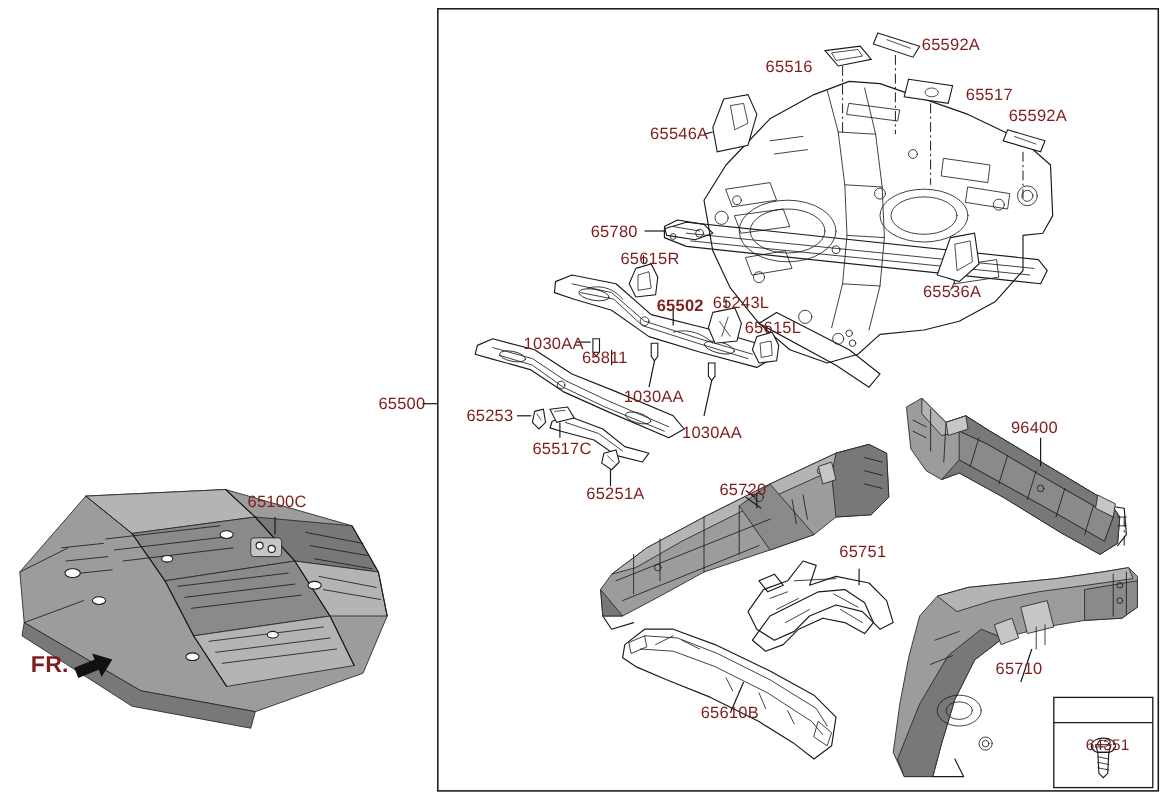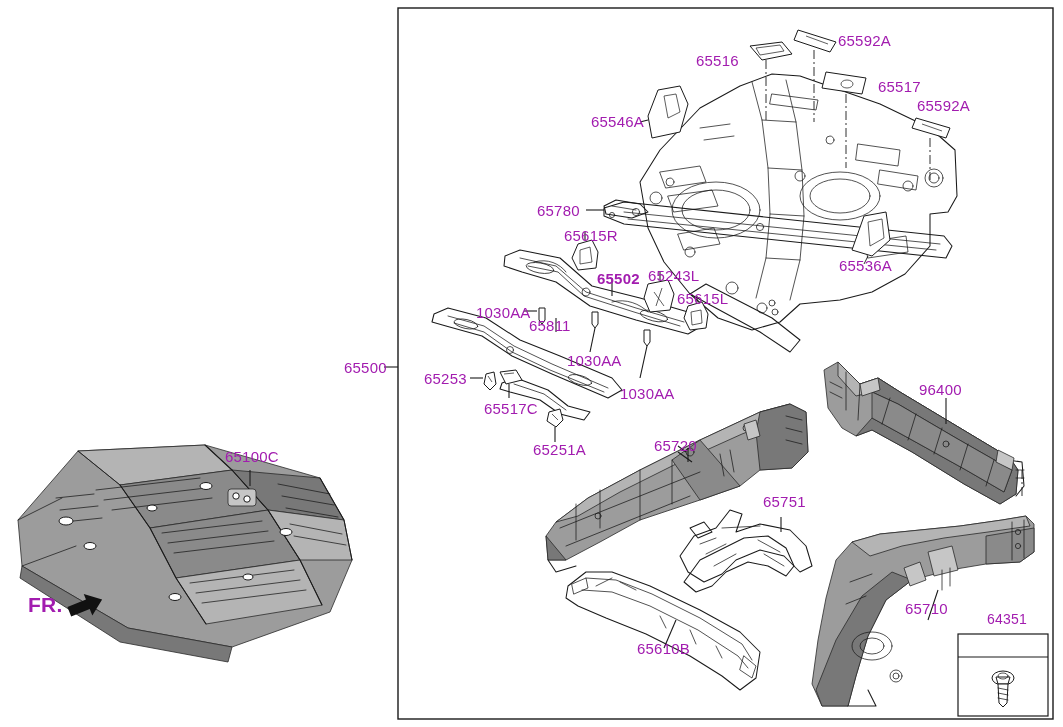--- a/index.html
+++ b/index.html
@@ -3,21 +3,21 @@
 <meta charset="utf-8">
 <style>
   html,body{margin:0;padding:0;background:#ffffff;}
   body{
     width:1063px;height:727px;position:relative;overflow:hidden;
     font-family:"Liberation Sans", sans-serif;
     color:#111111;
   }
   #stage{position:absolute;left:0;top:0;width:1063px;height:727px;}
   .lbl{
-    position:absolute;font-size:15px;line-height:15px;color:#a21caf;
+    position:absolute;font-size:15px;line-height:15px;color:#7f1d1d;
     white-space:nowrap;letter-spacing:0.2px;
   }
   svg.layer{position:absolute;left:0;top:0;width:1063px;height:727px;overflow:visible;}
   .panel-border{fill:none;stroke:#1a1a1a;stroke-width:1.4;}
   .lead{stroke:#1a1a1a;stroke-width:1.1;fill:none;}
   .leaddash{stroke:#1a1a1a;stroke-width:0.9;fill:none;stroke-dasharray:9 3 2 3;}
   .ol{fill:none;stroke:#1a1a1a;stroke-width:1.05;stroke-linejoin:round;stroke-linecap:round;}
   .olthin{fill:none;stroke:#1a1a1a;stroke-width:0.75;stroke-linejoin:round;stroke-linecap:round;}
   .shade-a{fill:#9c9c9c;stroke:#2a2a2a;stroke-width:0.8;}
   .shade-b{fill:#8a8a8a;stroke:#2a2a2a;stroke-width:0.8;}
@@ -377,15 +377,15 @@
   <div class="lbl" style="left:424px;top:371px;">65253</div>
   <div class="lbl" style="left:484px;top:401px;">65517C</div>
   <div class="lbl" style="left:533px;top:442px;">65251A</div>
 
   <div class="lbl" style="left:654px;top:438px;">65720</div>
   <div class="lbl" style="left:763px;top:494px;">65751</div>
   <div class="lbl" style="left:919px;top:382px;">96400</div>
   <div class="lbl" style="left:905px;top:601px;">65710</div>
   <div class="lbl" style="left:637px;top:641px;">65610B</div>
 
-  <div class="lbl boltlabelbox" style="left:958px;top:612px;width:98px;">64351</div>
+  <div class="lbl boltlabelbox" style="left:958px;top:670px;width:98px;">64351</div>
 
 </div>
 
 </body></html>

